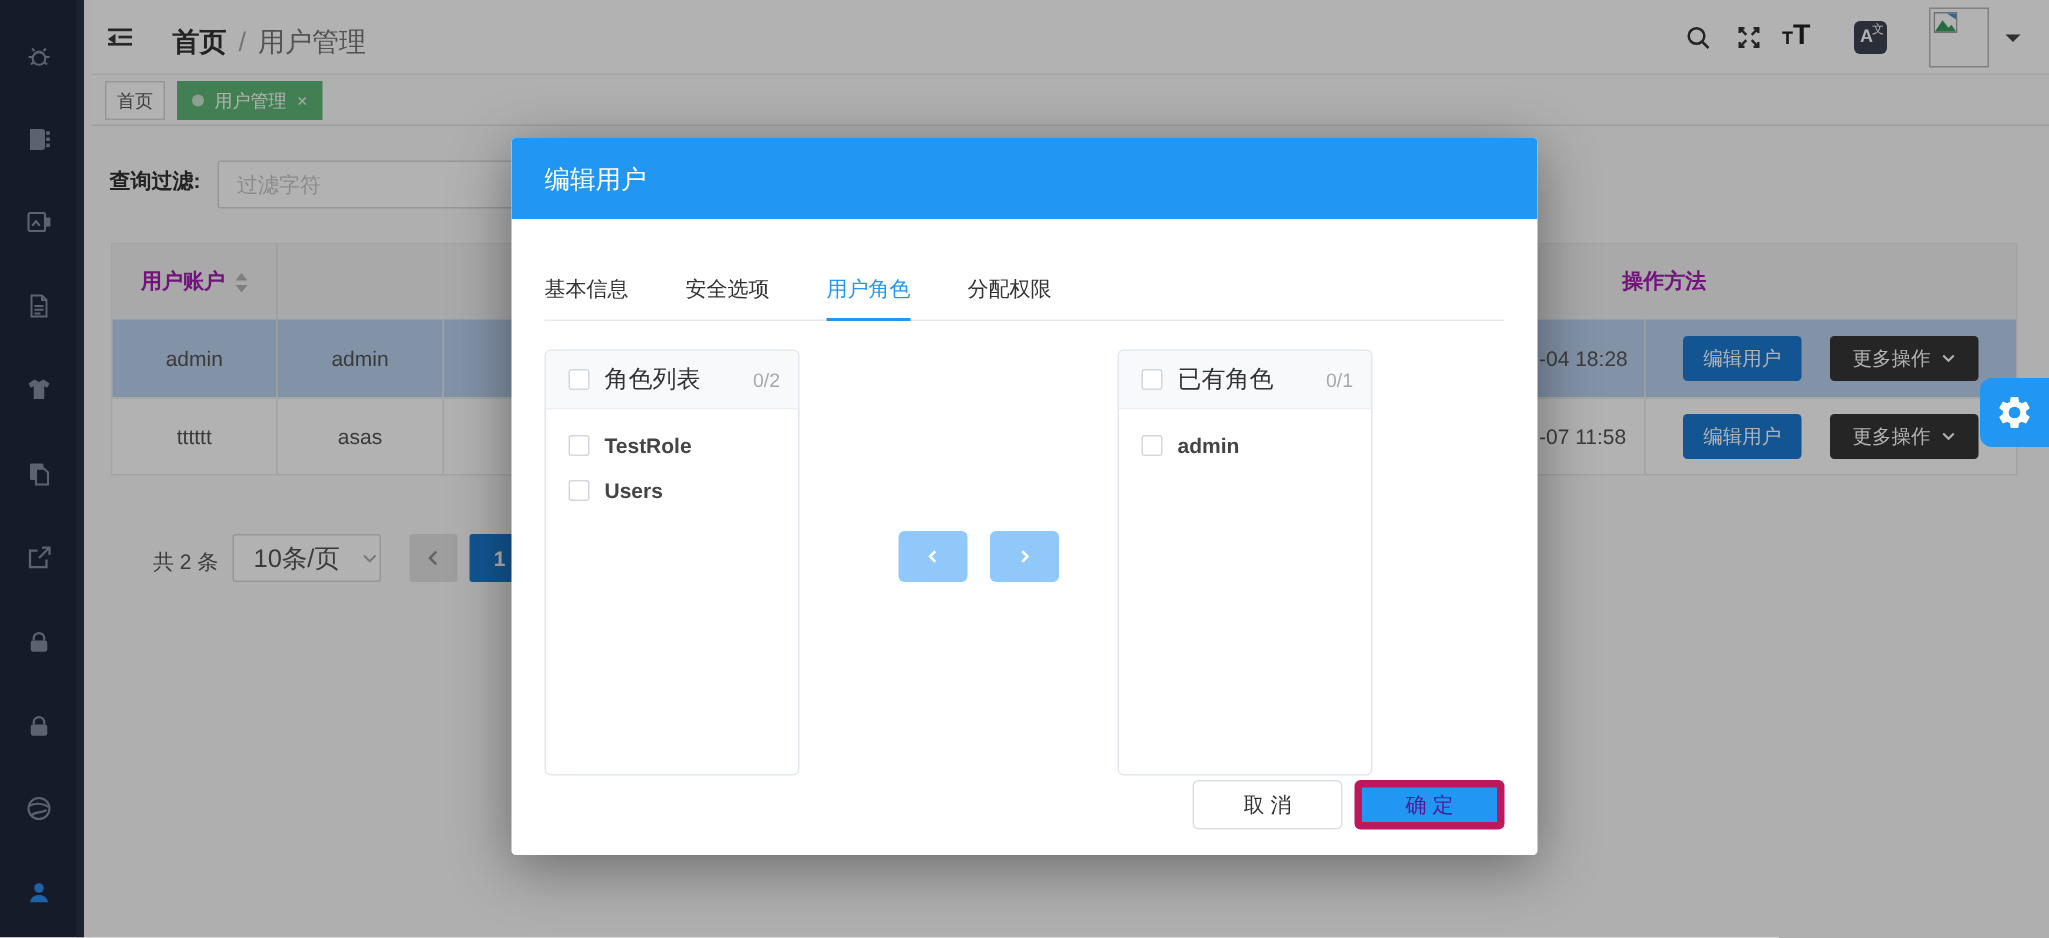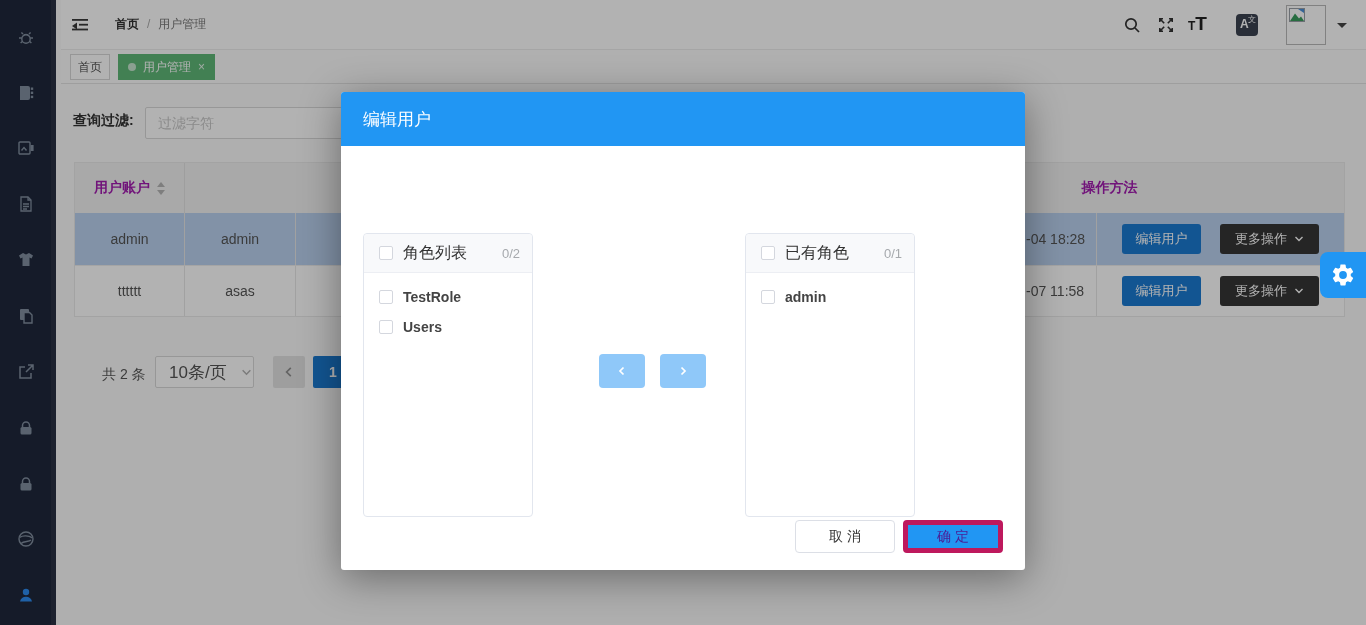--- a/index.html
+++ b/index.html
@@ -9,21 +9,21 @@
 
   
   .sidebar { position:absolute; left:0; top:0; width:56px; height:625px; background:#1f283b; z-index:1; border-right:5px solid #2a3244; }
   .side-item { position:absolute; left:0; width:51px; height:40px; display:flex; align-items:center; justify-content:center; color:#828fa0; cursor:pointer; }
   .side-item svg { width:20px; height:20px; }
   .side-item.active { color:#2d8cf0; }
 
   
   .topnav { position:absolute; left:61px; top:0; width:1305px; height:50px; background:#ffffff; border-bottom:1px solid #ececec; z-index:1; }
   .collapse-btn { position:absolute; left:9px; top:15px; width:20px; height:20px; color:#3a3a3a; cursor:pointer; }
-  .breadcrumb { position:absolute; left:54px; top:16px; font-size:12px; }
+  .breadcrumb { position:absolute; left:54px; top:16px; font-size:18px; }
   .breadcrumb .bc-home { color:#333; font-weight:700; cursor:pointer; }
   .breadcrumb .bc-sep { color:#aaa; margin:0 8px; }
   .breadcrumb .bc-cur { color:#777; }
   .nav-ic { position:absolute; top:15px; width:20px; height:20px; color:#333; cursor:pointer; }
   .nav-ic svg { width:20px; height:20px; }
   .fontsize-ic { position:absolute; top:13px; width:26px; height:24px; color:#222; cursor:pointer; }
   .fontsize-ic .t-sm { font-size:12px; font-weight:700; }
   .fontsize-ic .t-lg { font-size:19px; font-weight:700; }
   .translate-ic { position:absolute; top:14px; width:22px; height:22px; background:#3c4351; border-radius:4px; color:#fff; cursor:pointer; }
   .translate-ic .tr-a { position:absolute; left:4px; top:4px; font-size:12px; font-weight:700; line-height:12px; }
@@ -294,20 +294,26 @@
       </div>
     <div class="pg-cur">1</div>
   </main>
 
   <div class="overlay"></div>
 
   <div class="modal">
     <div class="modal-head">
       <span class="modal-title">编辑用户</span>
     </div>
+    <div class="mtabs">
+      <span class="mtab">基本信息</span>
+      <span class="mtab">安全选项</span>
+      <span class="mtab active">用户角色</span>
+      <span class="mtab">分配权限</span>
+    </div>
 
     <div class="t-panel src">
       <div class="t-head">
         <span class="cbx"></span>
         <span class="t-title">角色列表</span>
         <span class="t-count">0/2</span>
       </div>
       <div class="t-items">
         <div class="t-item">
             <span class="cbx"></span>

